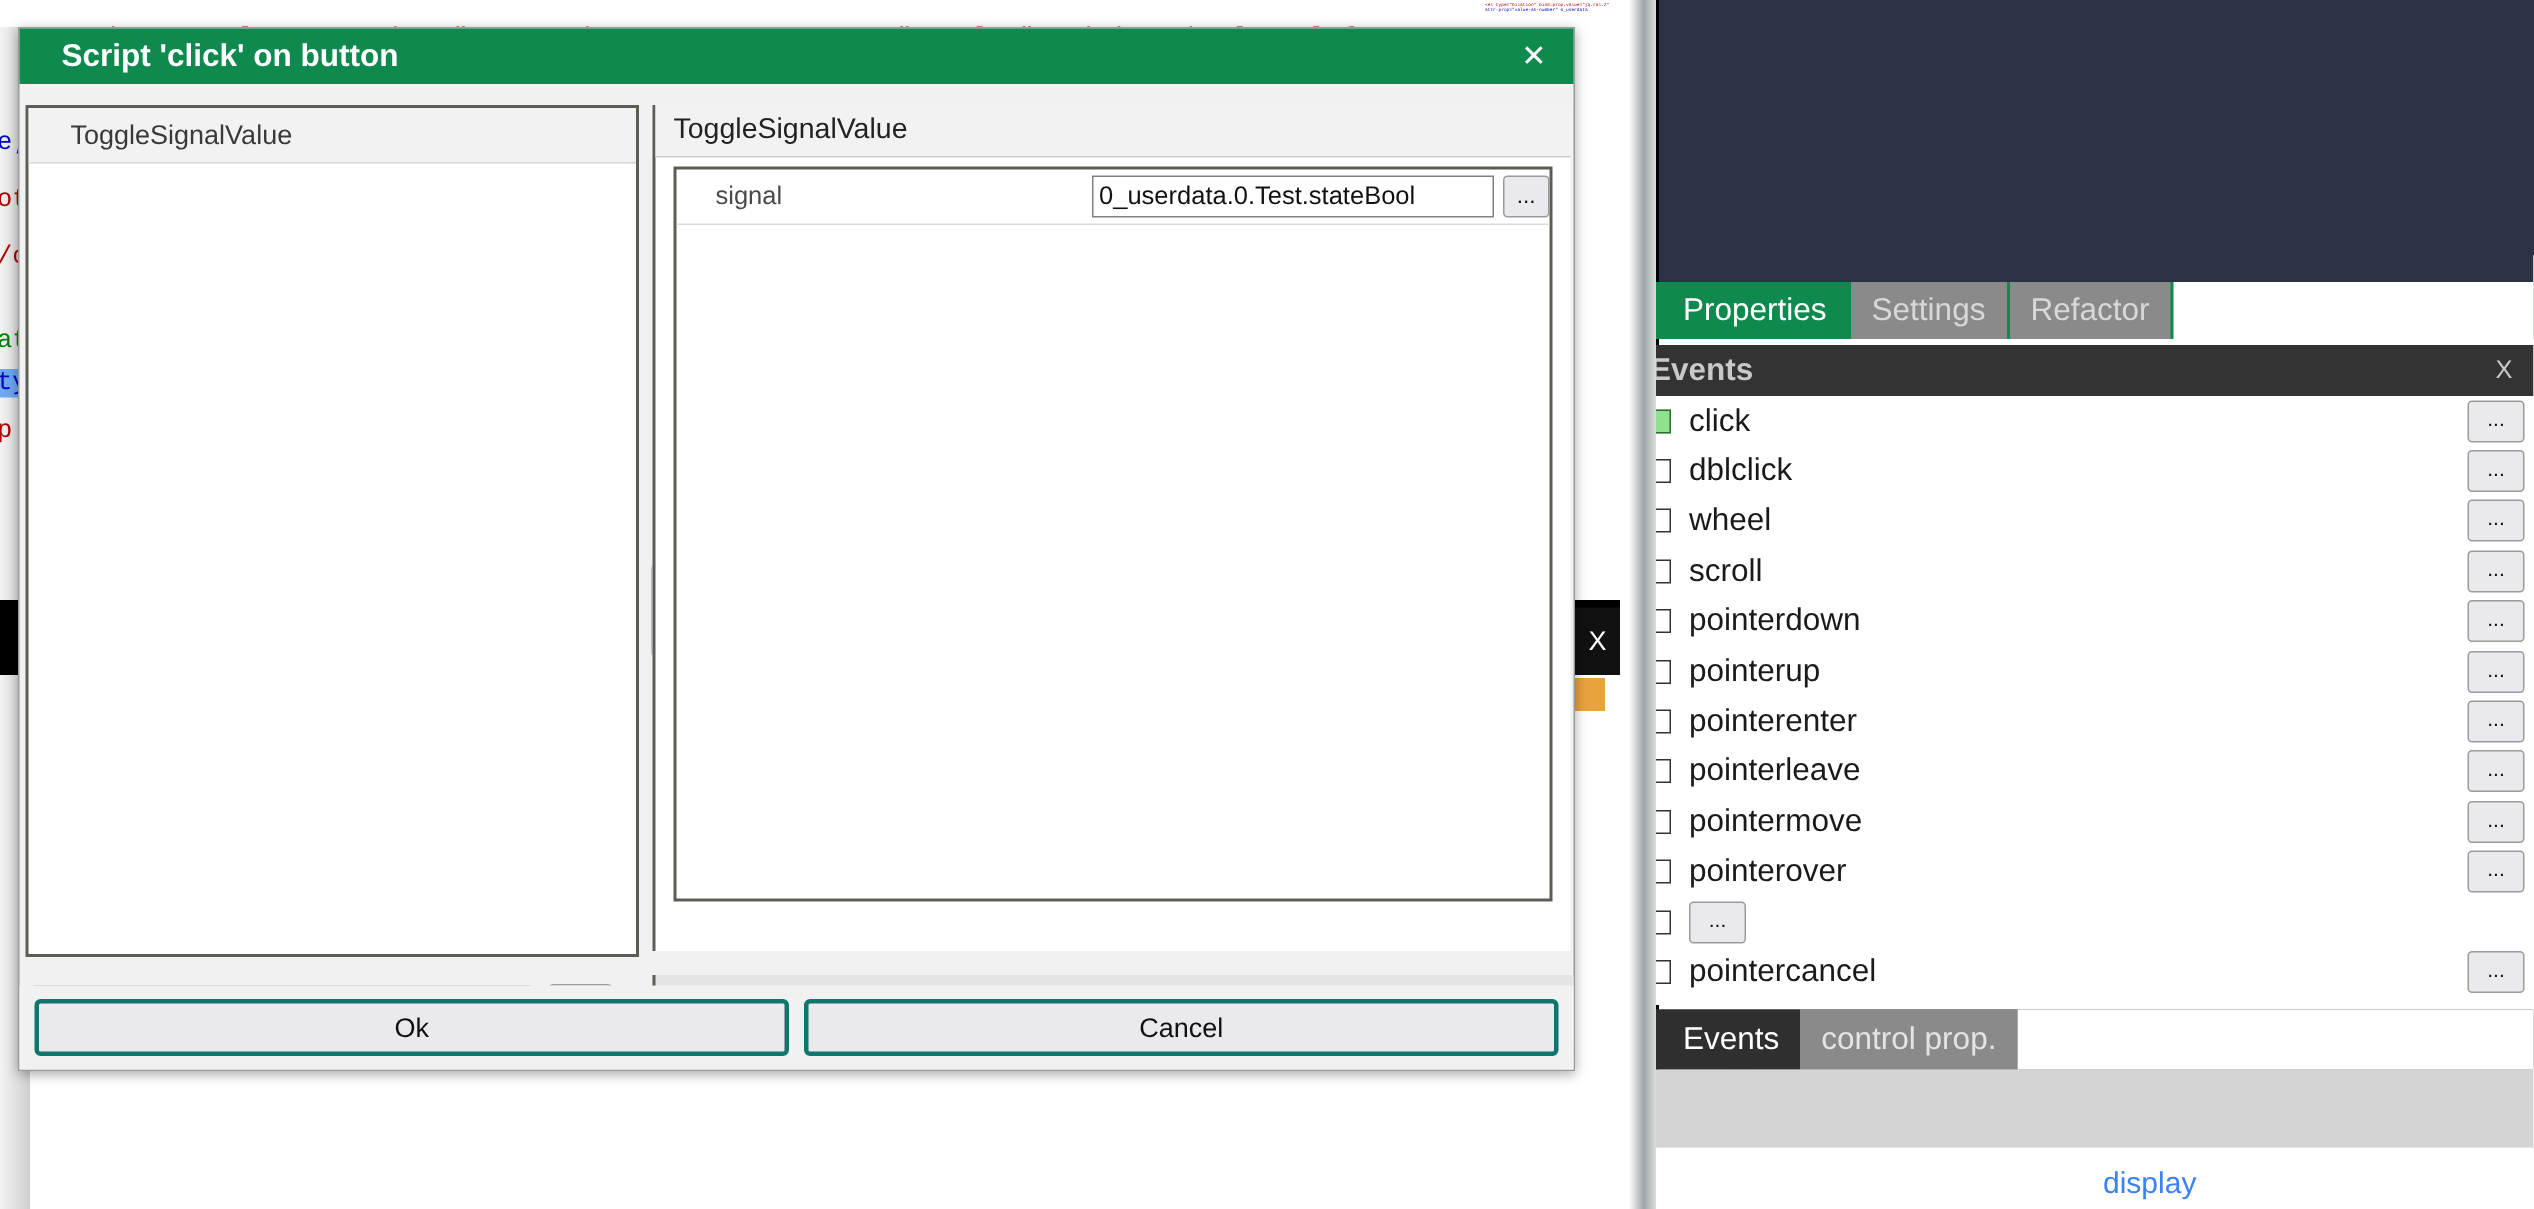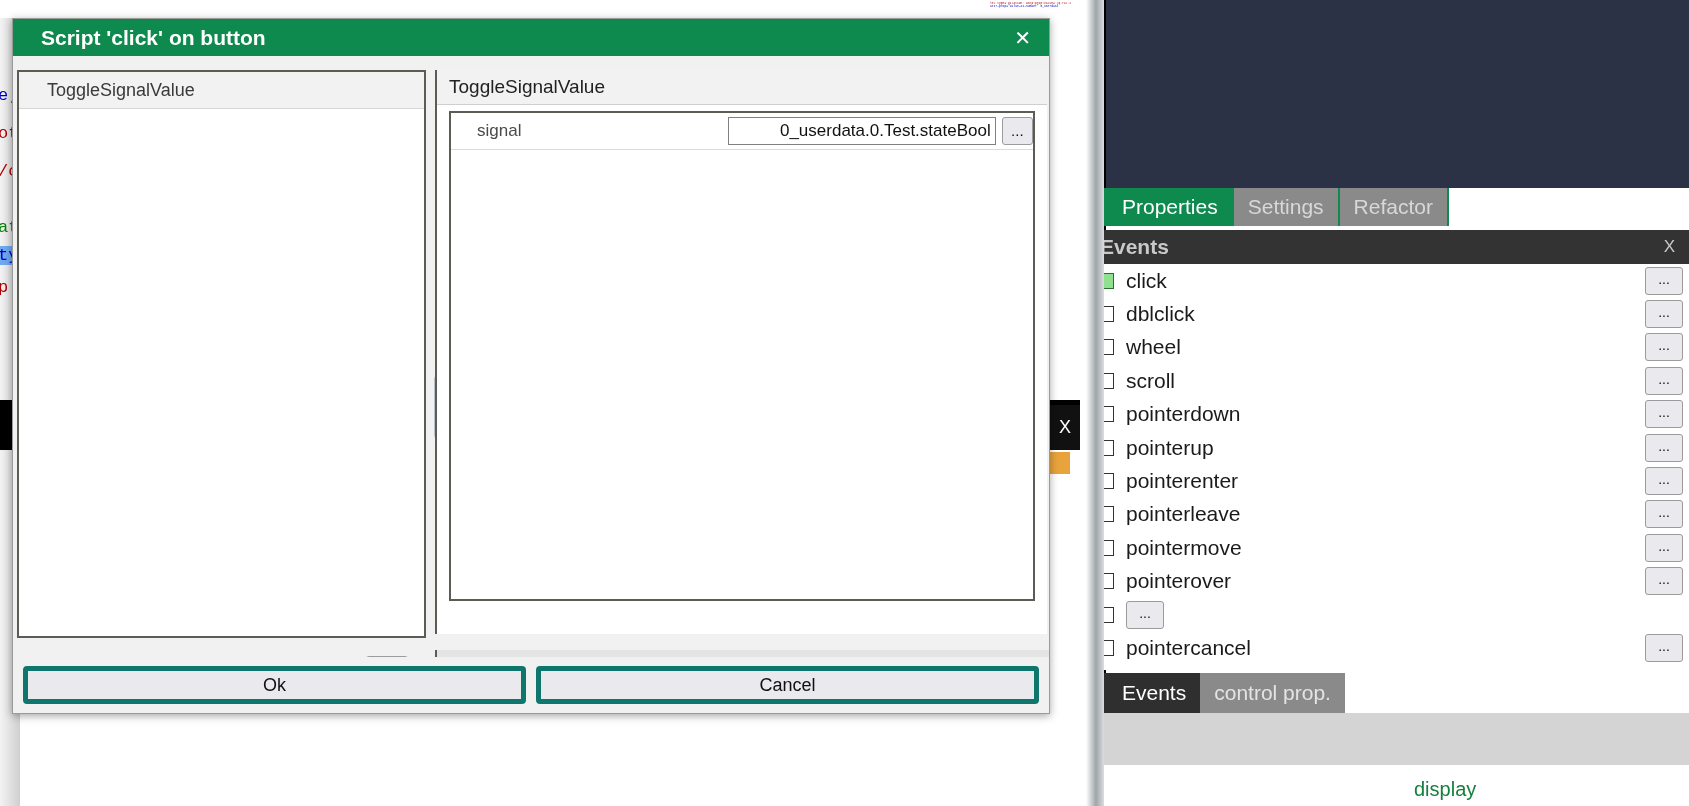--- a/index.html
+++ b/index.html
@@ -122,21 +122,20 @@
     display: flex; align-items: center; height: 36px;
     border-bottom: 1px solid #dcdcdc;
   }
   .param-label {
     width: 290px; padding-left: 26px; font-size: 17px; color: #4a4a4a;
   }
   .param-input {
     flex: 0 0 258px; height: 26px; font-size: 17px; padding: 0 4px;
     border: 1px solid #808080; background: #fff; color: #111;
     font-family: "Liberation Sans", sans-serif;
-    text-align: right;
   }
   .param-btn {
     margin-left: 6px; width: 34px; height: 28px; font-size: 15px;
     background: #e9e9ee; border: 1px solid #9b9b9b; border-radius: 3px;
     cursor: pointer; line-height: 24px; color: #111;
   }
 
   .add-row {
     position: absolute; left: 6px; top: 600px; display: flex; align-items: center;
   }
@@ -161,21 +160,21 @@
     background: #e4e4e4; border-left: 2px solid #5c5c55;
   }
 
   .modal-footer {
     position: absolute; left: 0; bottom: 0; width: 1036px; height: 56px;
     display: flex; align-items: center; gap: 10px; padding: 0 10px;
     box-sizing: border-box; background: #f1f1f1;
   }
   .footer-btn {
     flex: 1; height: 38px; font-size: 18px;
-    background: #e9e9ee; border: 5px solid #0f766e; border-radius: 4px;
+    background: #e9e9ee; border: 3px solid #0f766e; border-radius: 4px;
     cursor: pointer; color: #111; font-family: "Liberation Sans", sans-serif;
   }
 
   
   .right-panel {
     position: absolute; left: 1086px; top: 0; width: 603px; height: 680px;
     background: #ffffff;
   }
   .rp-topdark {
     position: absolute; left: 0; top: 0; width: 603px; height: 188px;
@@ -240,22 +239,22 @@
 
   .rp-footer {
     position: absolute; left: 0; top: 713px; width: 603px; height: 52px;
     background: #d4d4d4; border-bottom: 1px solid #bbb;
   }
   .rp-footer-bot {
     position: absolute; left: 0; top: 765px; width: 603px; height: 41px;
     background: #ffffff;
   }
   .rp-display {
-    position: absolute; left: 328px; top: 778px;
-    font-size: 20px; color: #15803d;
+    position: absolute; left: 316px; top: 778px;
+    font-size: 20px; color: #3b82f6;
   }
   .rp-scrollcap {
     position: absolute; left: 16px; top: 0; width: 4px; height: 806px;
     background: #000;
   }
   .rp-white-left {
     position: absolute; left: 0; top: 226px; width: 16px; height: 580px;
     background: #ffffff; z-index: 4;
   }
 </style>

